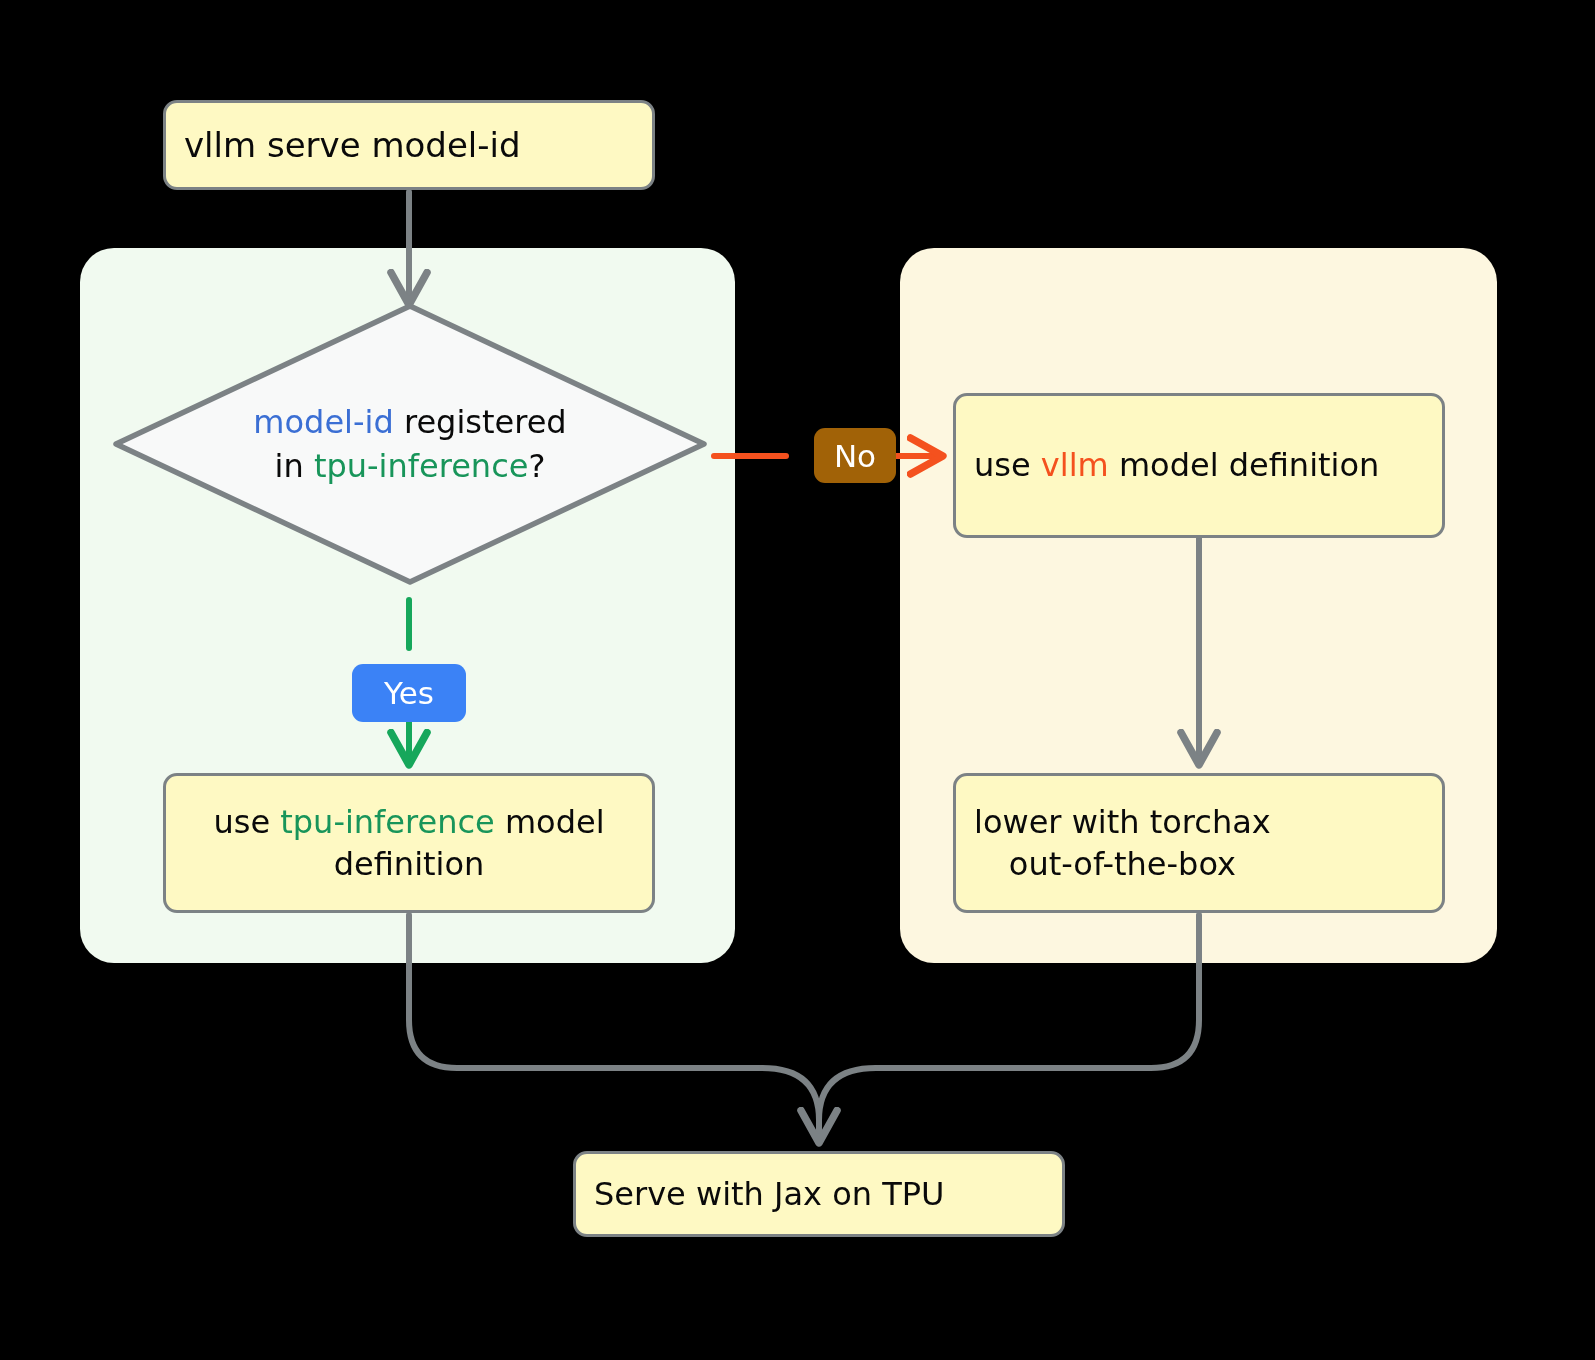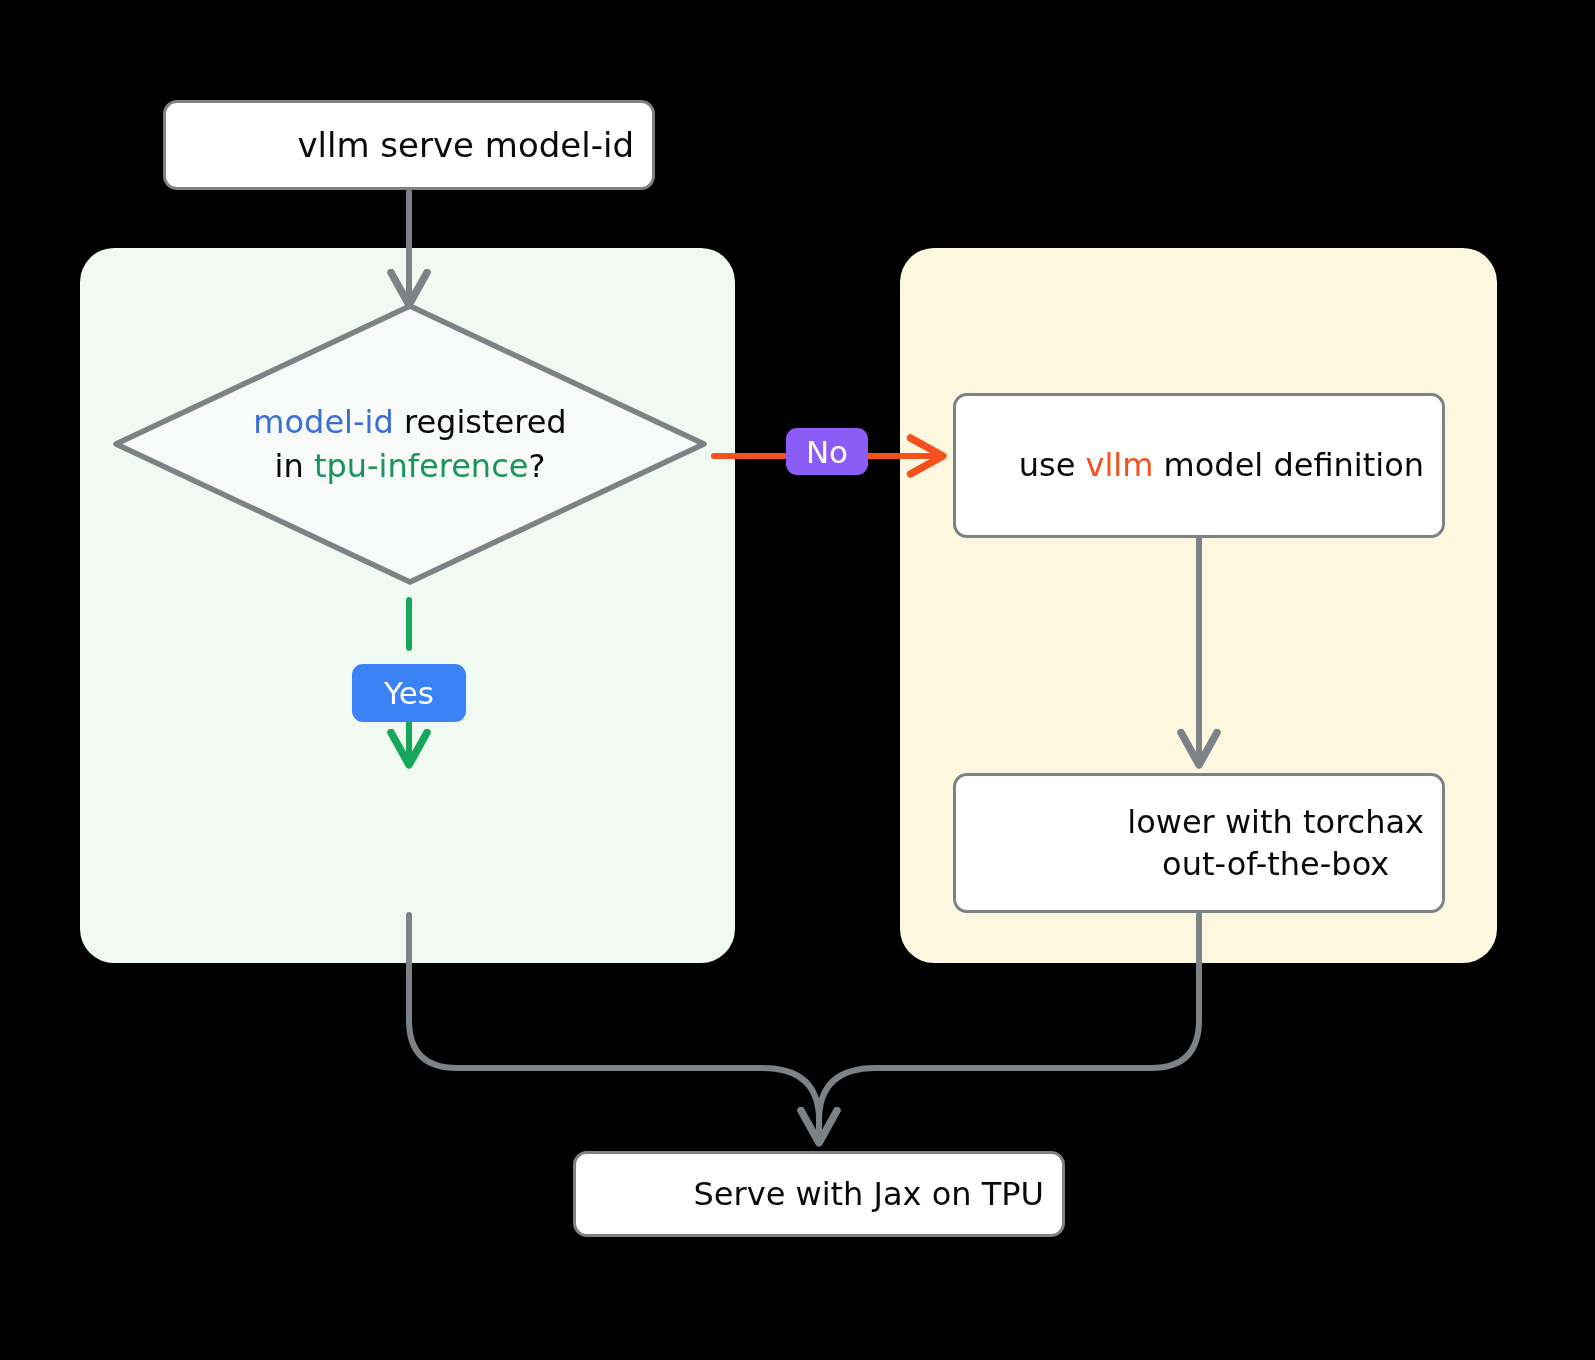--- a/index.html
+++ b/index.html
@@ -32,26 +32,26 @@
   #lane-yellow {
     left: 900px;
     top: 248px;
     width: 597px;
     height: 715px;
     background: #fdf7e0;
   }
   .node {
     position: absolute;
     box-sizing: border-box;
-    background: #ffffff;
+    background: #fef9c3;
     border: 3px solid #7c8285;
     border-radius: 14px;
     display: flex;
     align-items: center;
-    justify-content: flex-end;
+    justify-content: flex-start;
     text-align: center;
     color: #0a0a0a;
     line-height: 1.32;
   }
   .node .txt {
     padding: 0 18px;
   }
   #node-start {
     left: 163px;
     top: 100px;
@@ -125,25 +125,25 @@
     position: absolute;
     box-sizing: border-box;
     display: flex;
     align-items: center;
     justify-content: center;
     color: #ffffff;
     font-size: 31px;
     border-radius: 11px;
   }
   #badge-no {
-    left: 786px;
+    left: 814px;
     top: 428px;
     width: 82px;
-    height: 47px;
-    background: #8b5cf6;
+    height: 55px;
+    background: #a16207;
   }
   #badge-yes {
     left: 352px;
     top: 644px;
     width: 114px;
     height: 58px;
     background: #3b82f6;
     margin-top: 20px;
   }
 
@@ -214,20 +214,23 @@
   </div>
 
   <div class="badge" id="badge-yes">
     <span>Yes</span>
   </div>
 
   <div class="node" id="node-vllm-def">
     <span class="txt"><span>use </span><span class="kw-orange">vllm</span><span> model definition</span></span>
   </div>
 
+  <div class="node" id="node-tpu-def">
+    <span class="txt"><span>use </span><span class="kw-green">tpu-inference</span><span> model definition</span></span>
+  </div>
 
   <div class="node" id="node-torchax">
     <span class="txt"><span>lower with torchax</span><br><span>out-of-the-box</span></span>
   </div>
 
   <div class="node" id="node-serve">
     <span class="txt">Serve with Jax on TPU</span>
   </div>
 
 </div>

